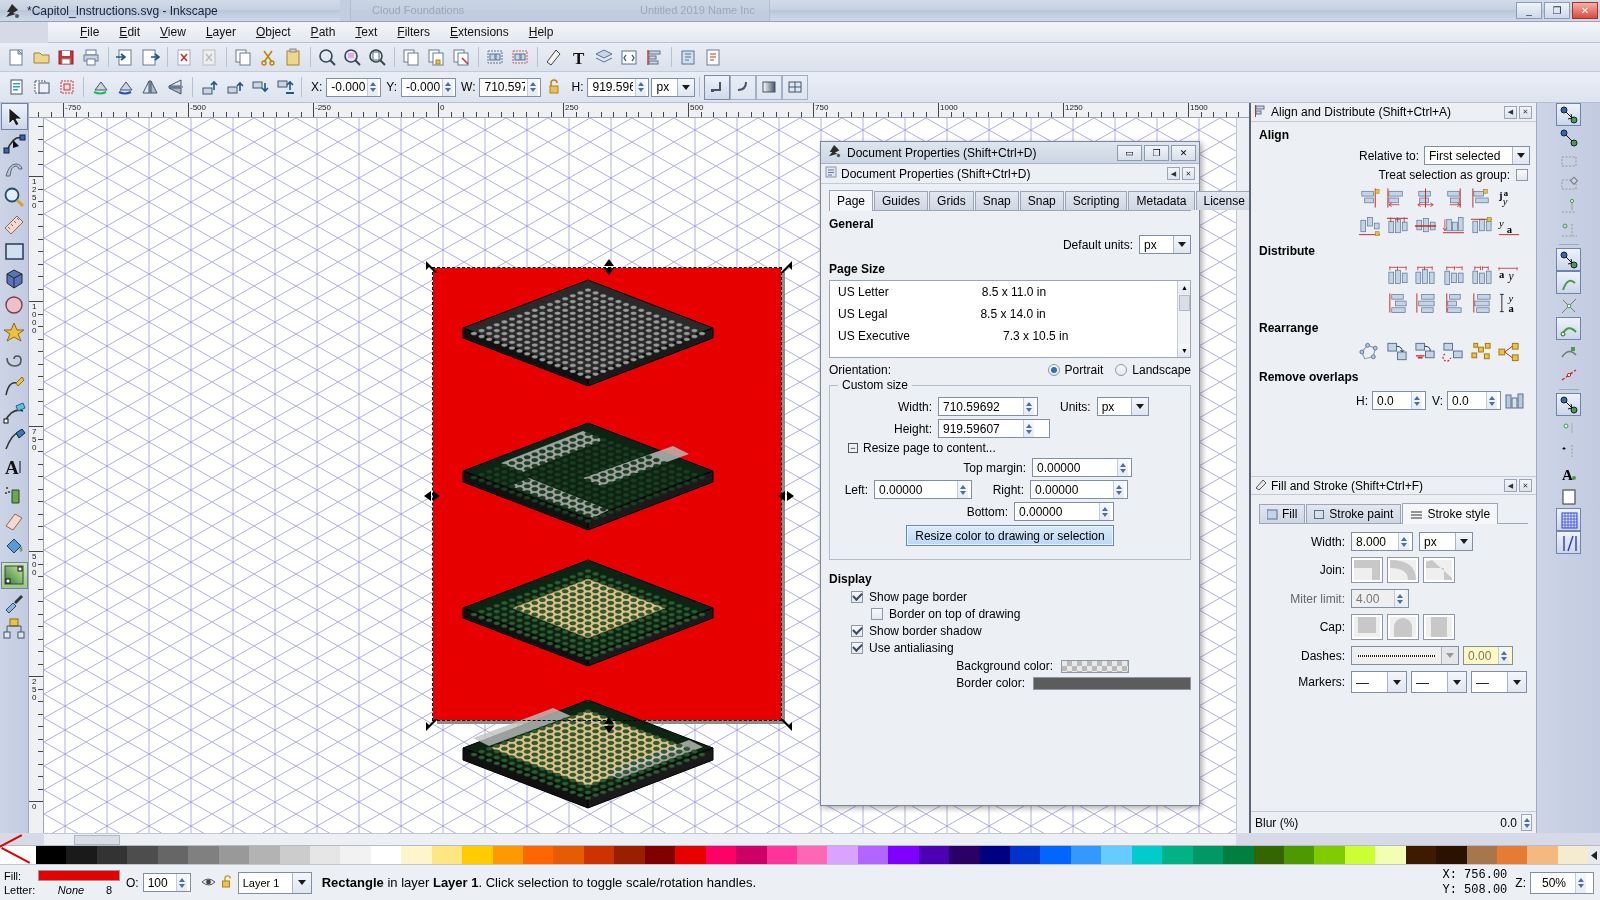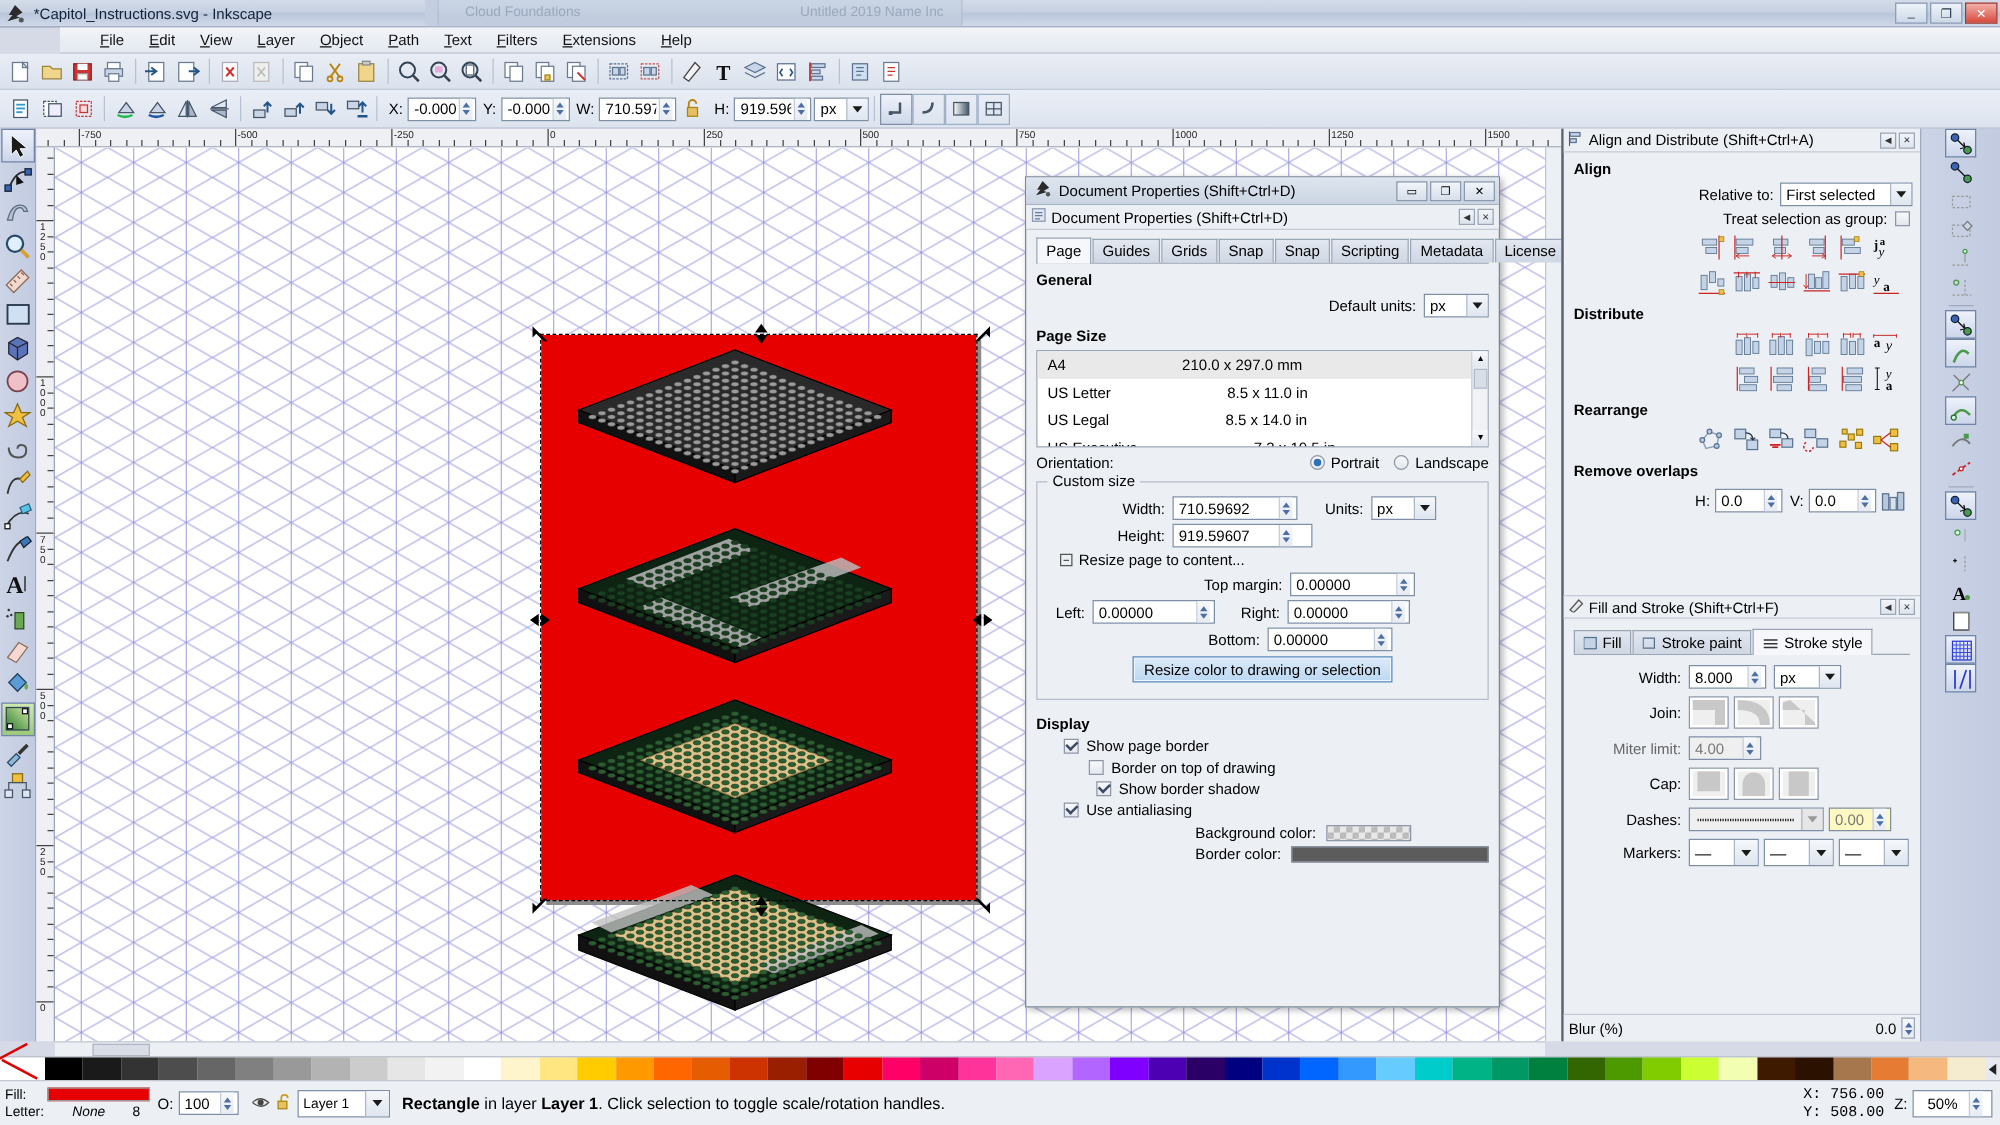--- a/index.html
+++ b/index.html
@@ -2107,24 +2107,20 @@
         </div>
       </div>
 
       <div class="sect" style="margin-top:8px">Page Size</div>
       <div class="listbox" id="pagesize-list">
         <div class="lscroll">
           <div class="lsbtn">▲</div>
           <div class="lthumb"></div>
           <div class="lsbtn" style="position:absolute;bottom:0">▼</div>
         </div>
-      <div class="lrow sel">
-            <span>A4</span>
-            <span class="sz">210.0 x 297.0 mm</span>
-          </div>
           <div class="lrow">
             <span>US Letter</span>
             <span class="sz">8.5 x 11.0 in</span>
           </div>
           <div class="lrow">
             <span>US Legal</span>
             <span class="sz">8.5 x 14.0 in</span>
           </div>
           <div class="lrow">
             <span>US Executive</span>
@@ -2228,21 +2224,21 @@
       <div class="sect" style="margin-top:12px">Display</div>
 
       <div class="row" style="margin-left:22px">
         <span class="cbx on"></span>
         <span class="lbl">Show page border</span>
       </div>
       <div class="row" style="margin-left:42px">
         <span class="cbx"></span>
         <span class="lbl">Border on top of drawing</span>
       </div>
-      <div class="row" style="margin-left:48px">
+      <div class="row" style="margin-left:22px">
         <span class="cbx on"></span>
         <span class="lbl">Show border shadow</span>
       </div>
       <div class="row" style="margin-left:22px">
         <span class="cbx on"></span>
         <span class="lbl">Use antialiasing</span>
       </div>
 
       <div class="row" style="margin-top:4px">
         <span class="lbl" style="margin-left:auto">Background color:</span>

